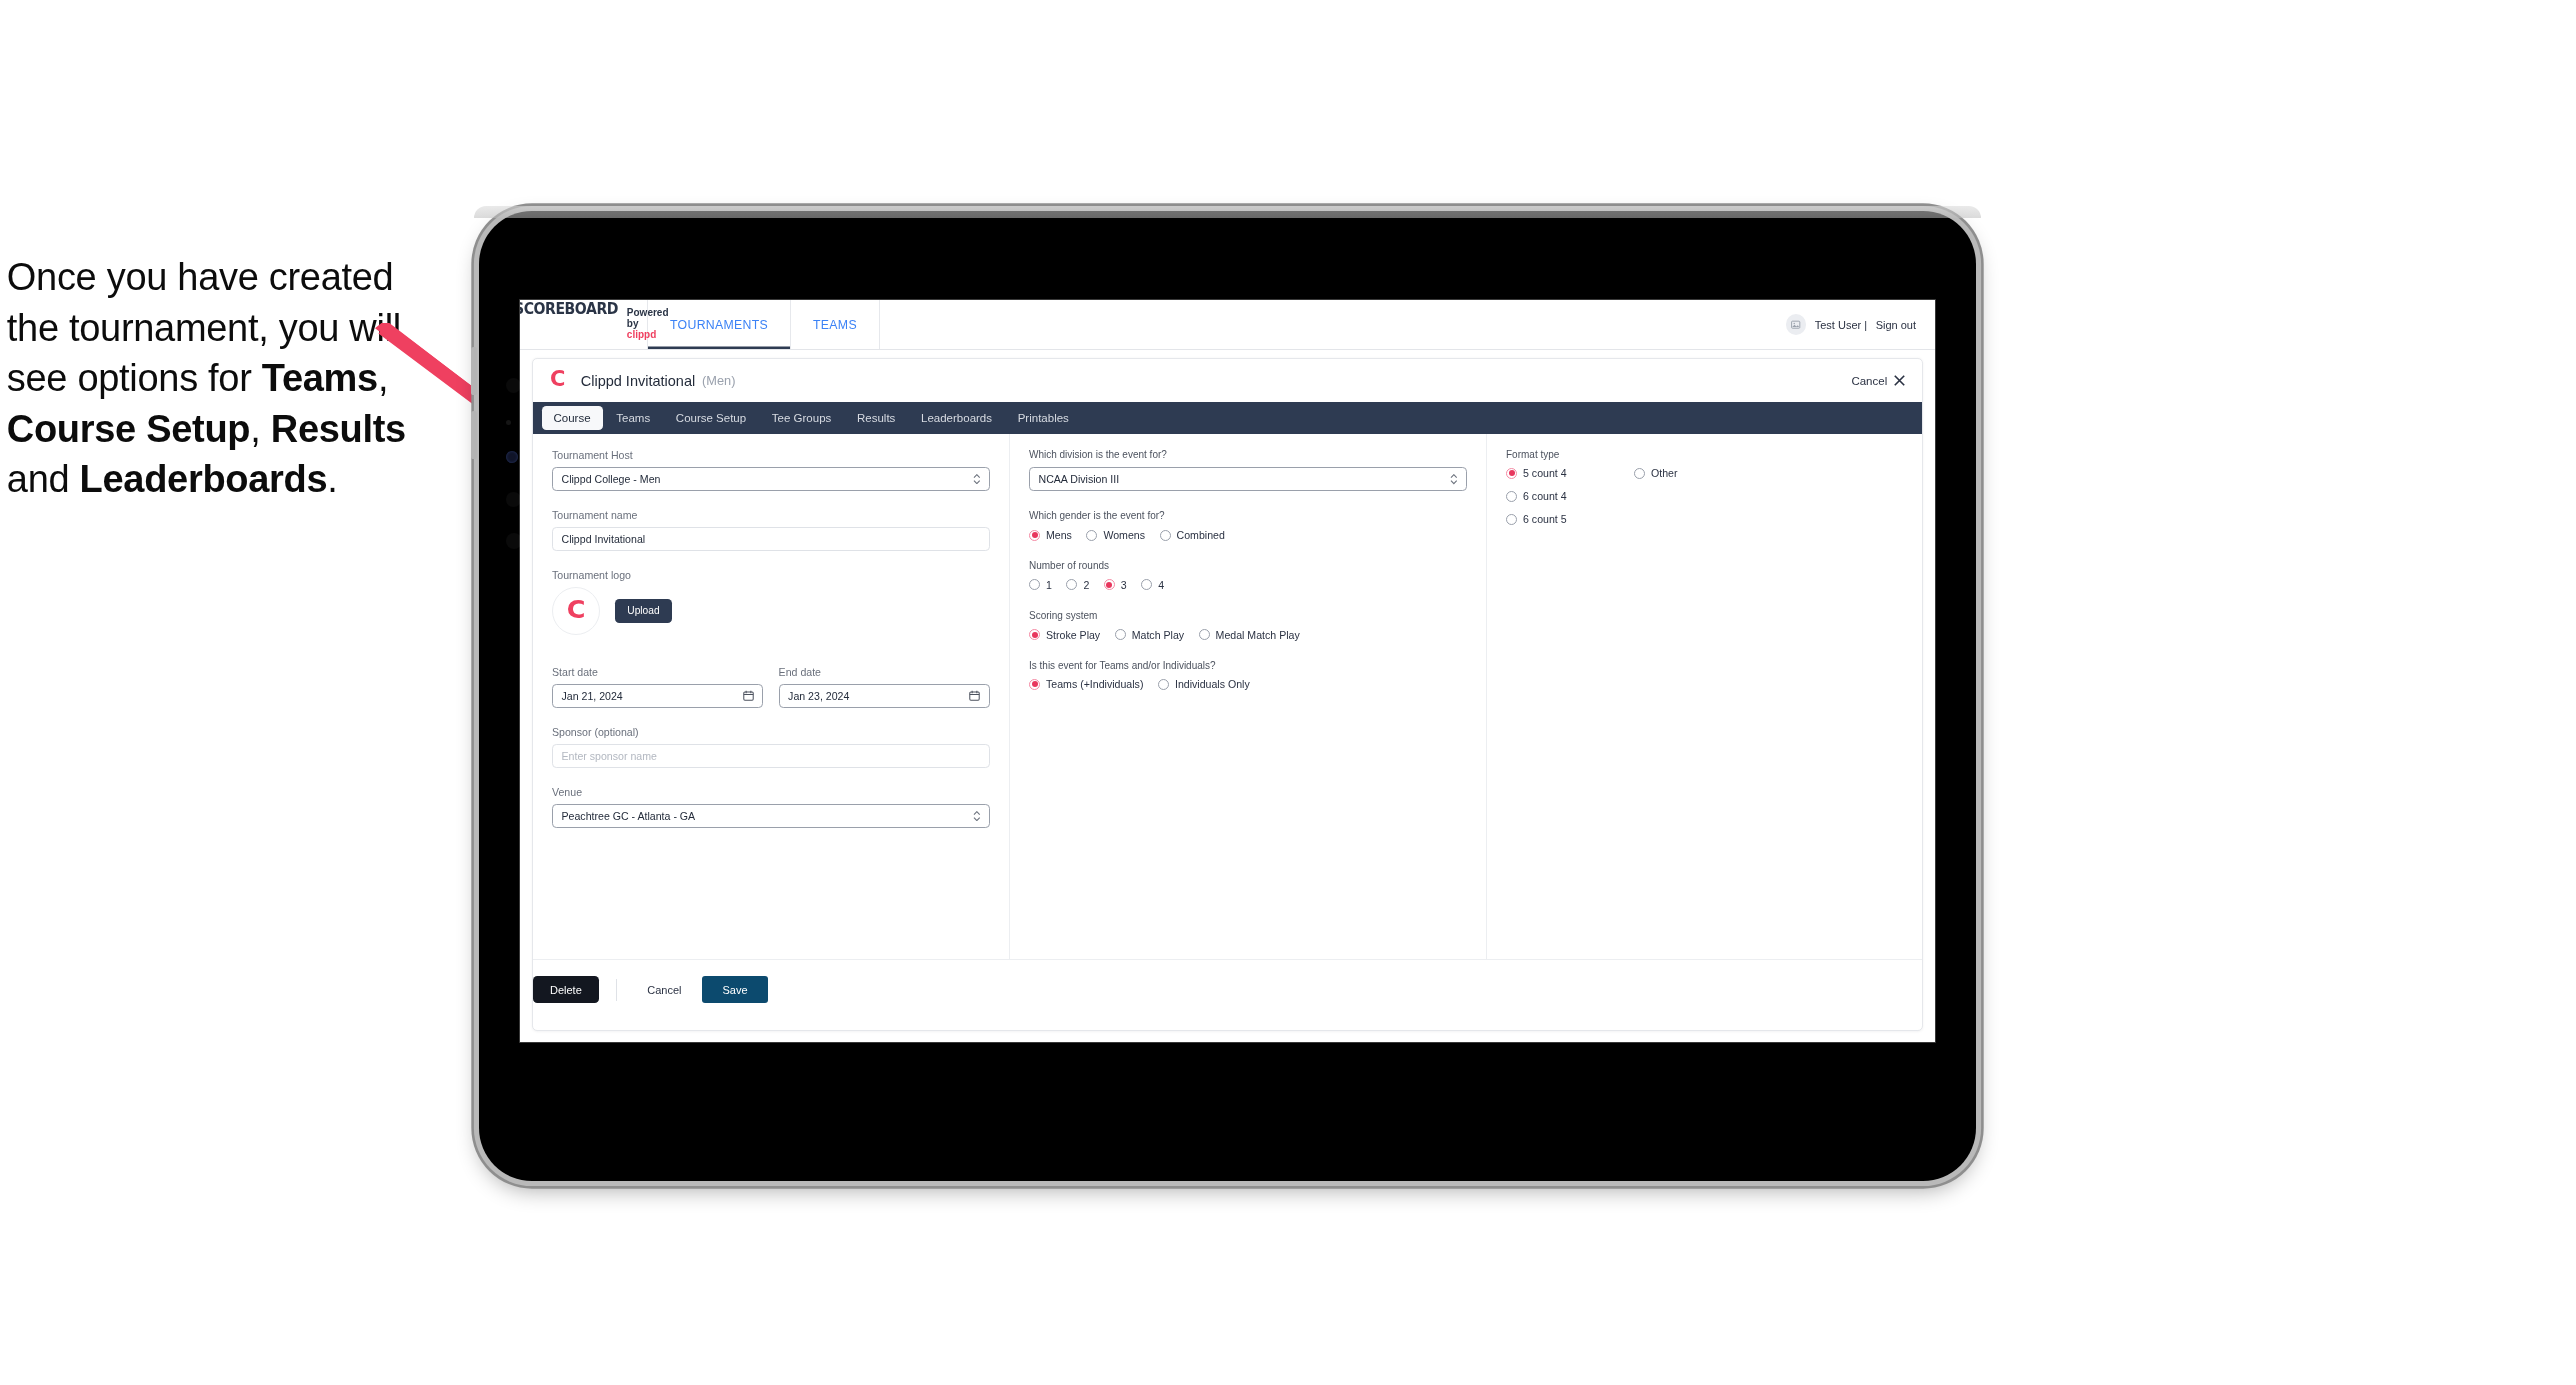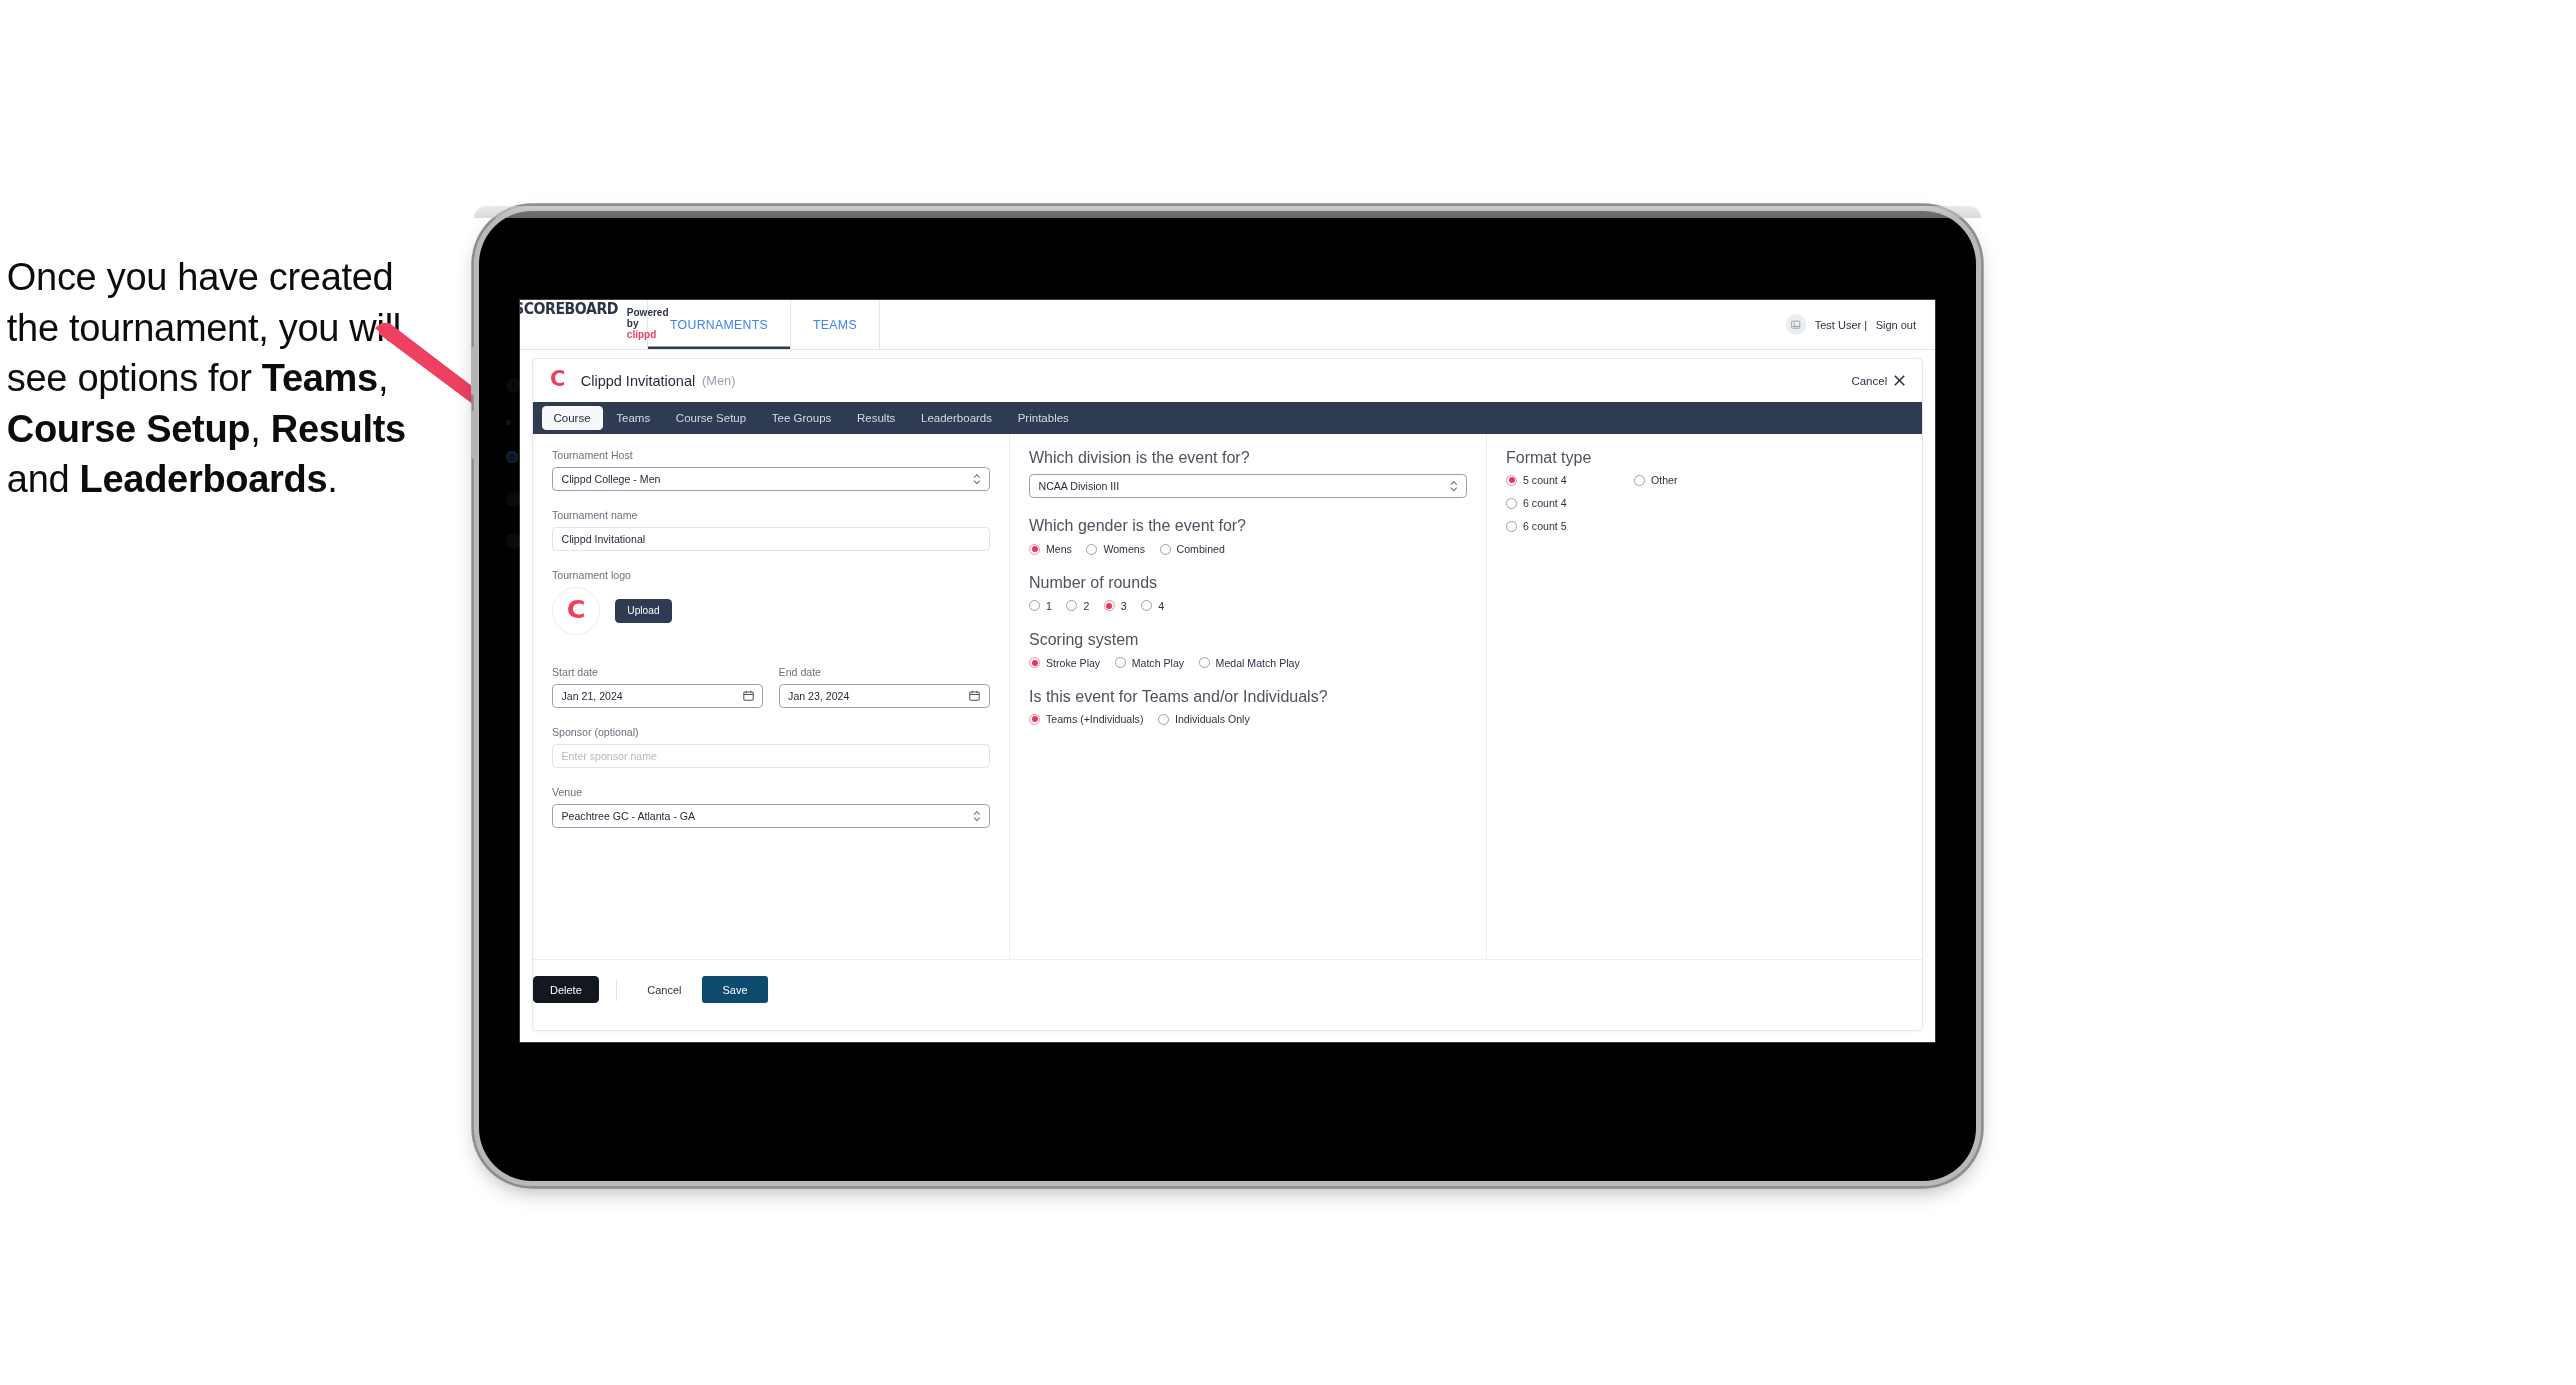--- a/index.html
+++ b/index.html
@@ -91,21 +91,21 @@
 
   
   #body{display:flex;height:525px;}
   .col{padding:15.3px 19px 0 19px;box-sizing:border-box;}
   #col1{width:477px;border-right:0.9px solid #eceef1;}
   #col2{width:477px;border-right:0.9px solid #eceef1;}
   #col3{flex:1;}
 
   .lbl{font-size:10.6px;color:#6a707c;margin-bottom:6px;}
   .lbl.gap{margin-top:18px;}
-  .qlbl{font-size:16px;color:#4c525e;margin-bottom:7.7px;}
+  .qlbl{font-size:10px;color:#4c525e;margin-bottom:7.7px;}
   .qlbl.gap{margin-top:19px;}
 
   .field{height:24px;border:0.9px solid #9aa0ab;border-radius:4.3px;display:flex;align-items:center;
          padding:0 8.5px;font-size:10.6px;color:#242c3b;box-sizing:border-box;background:#fff;
          position:relative;}
   .field.light{border-color:#dfe2e7;}
   .field .ph{color:#b3b8c1;}
   .field .chev{margin-left:auto;display:flex;flex-direction:column;gap:1.7px;}
   .field .chev svg{width:7.7px;height:4.3px;stroke:#6d737e;stroke-width:1.6;fill:none;}
   .field .cal{margin-left:auto;display:flex;}

